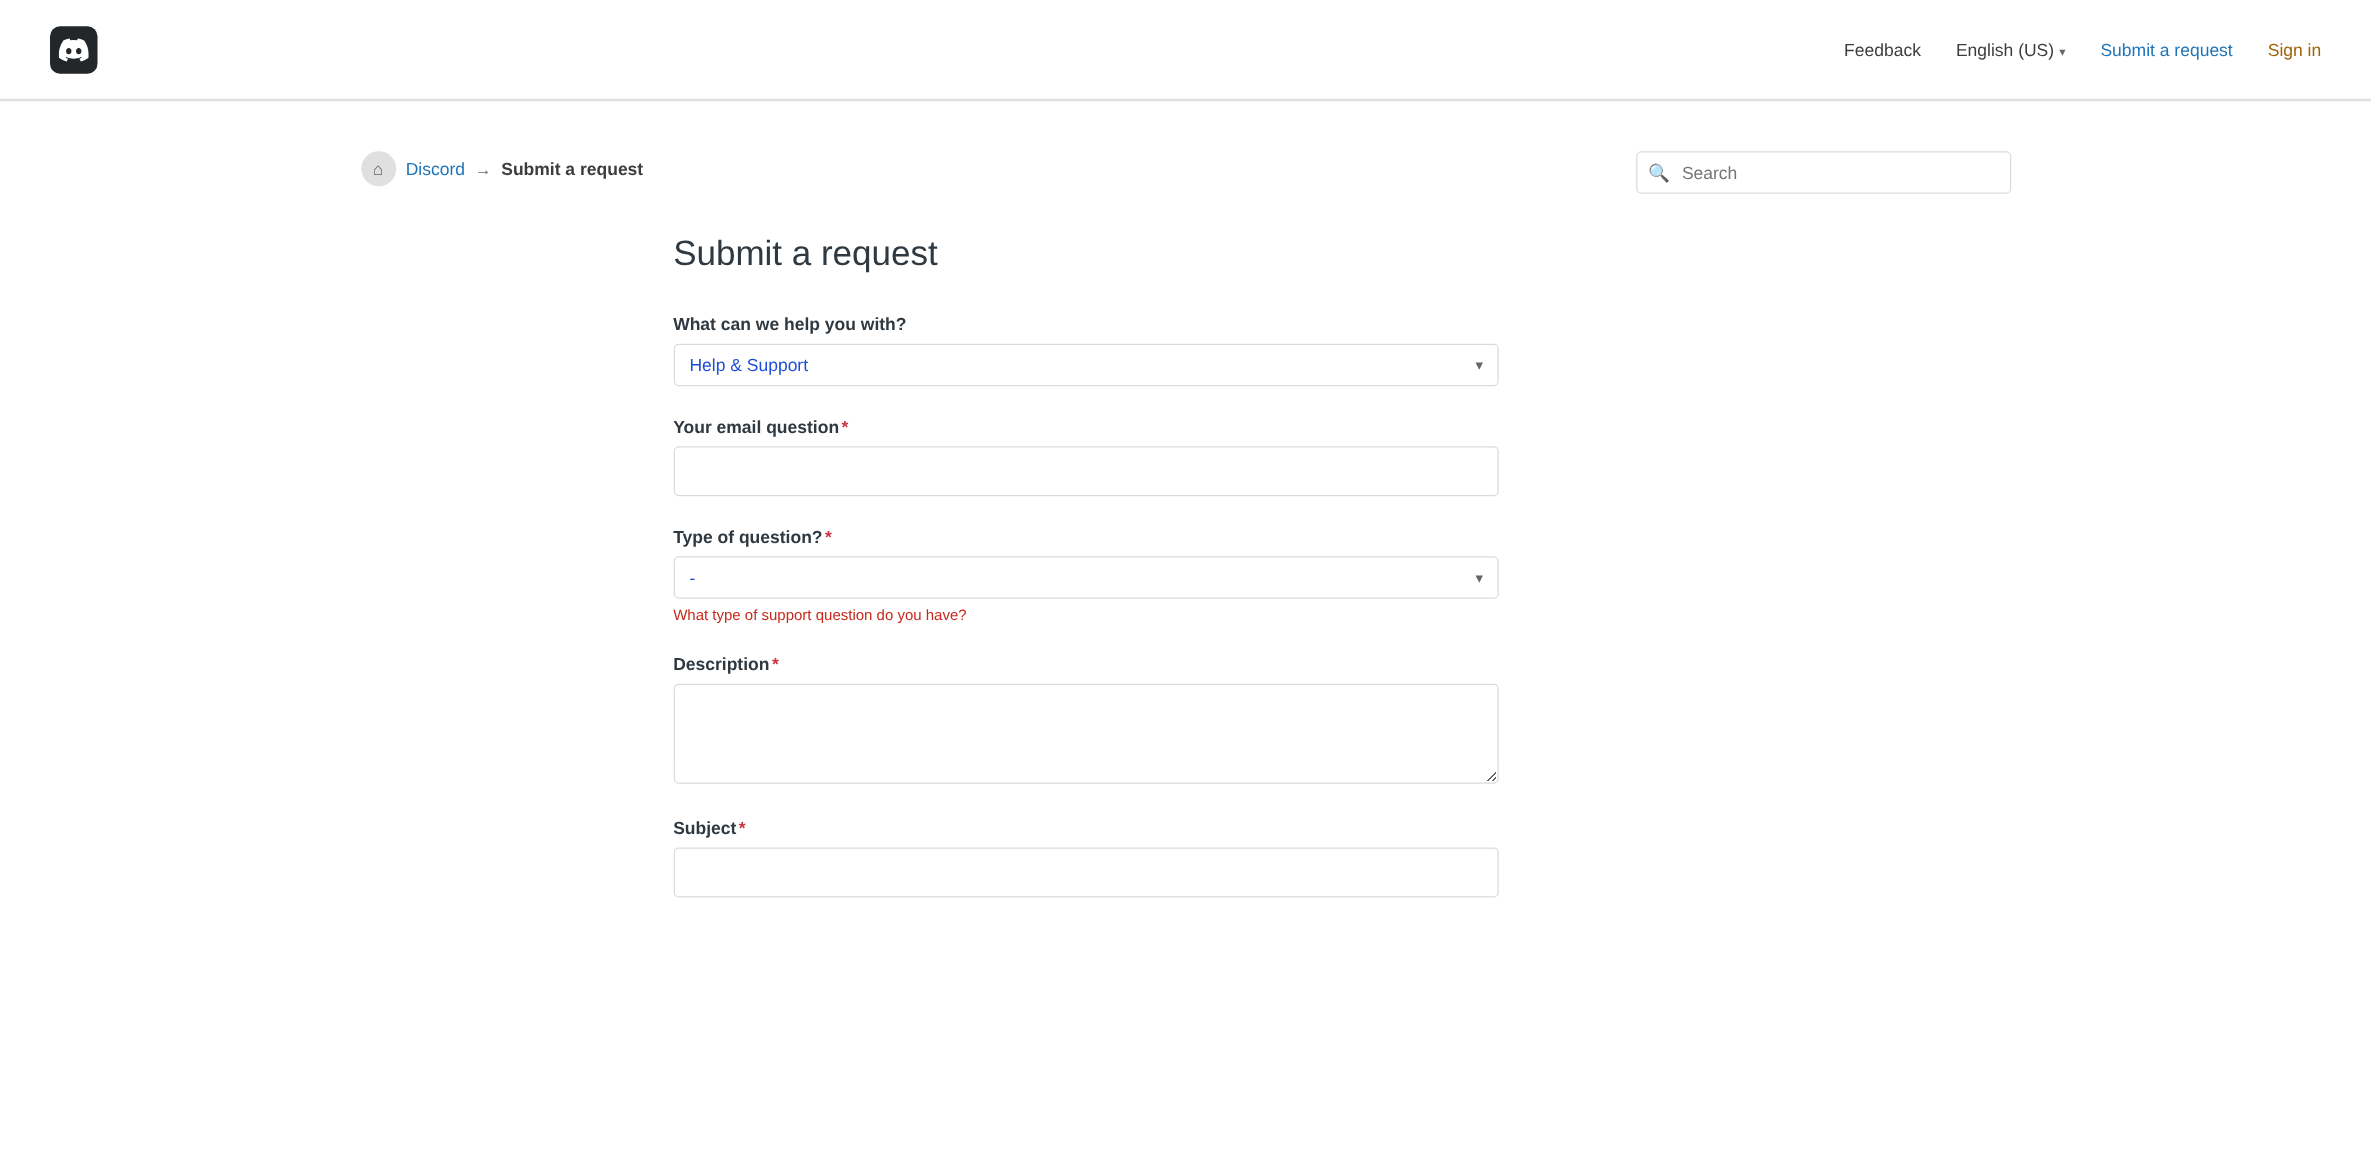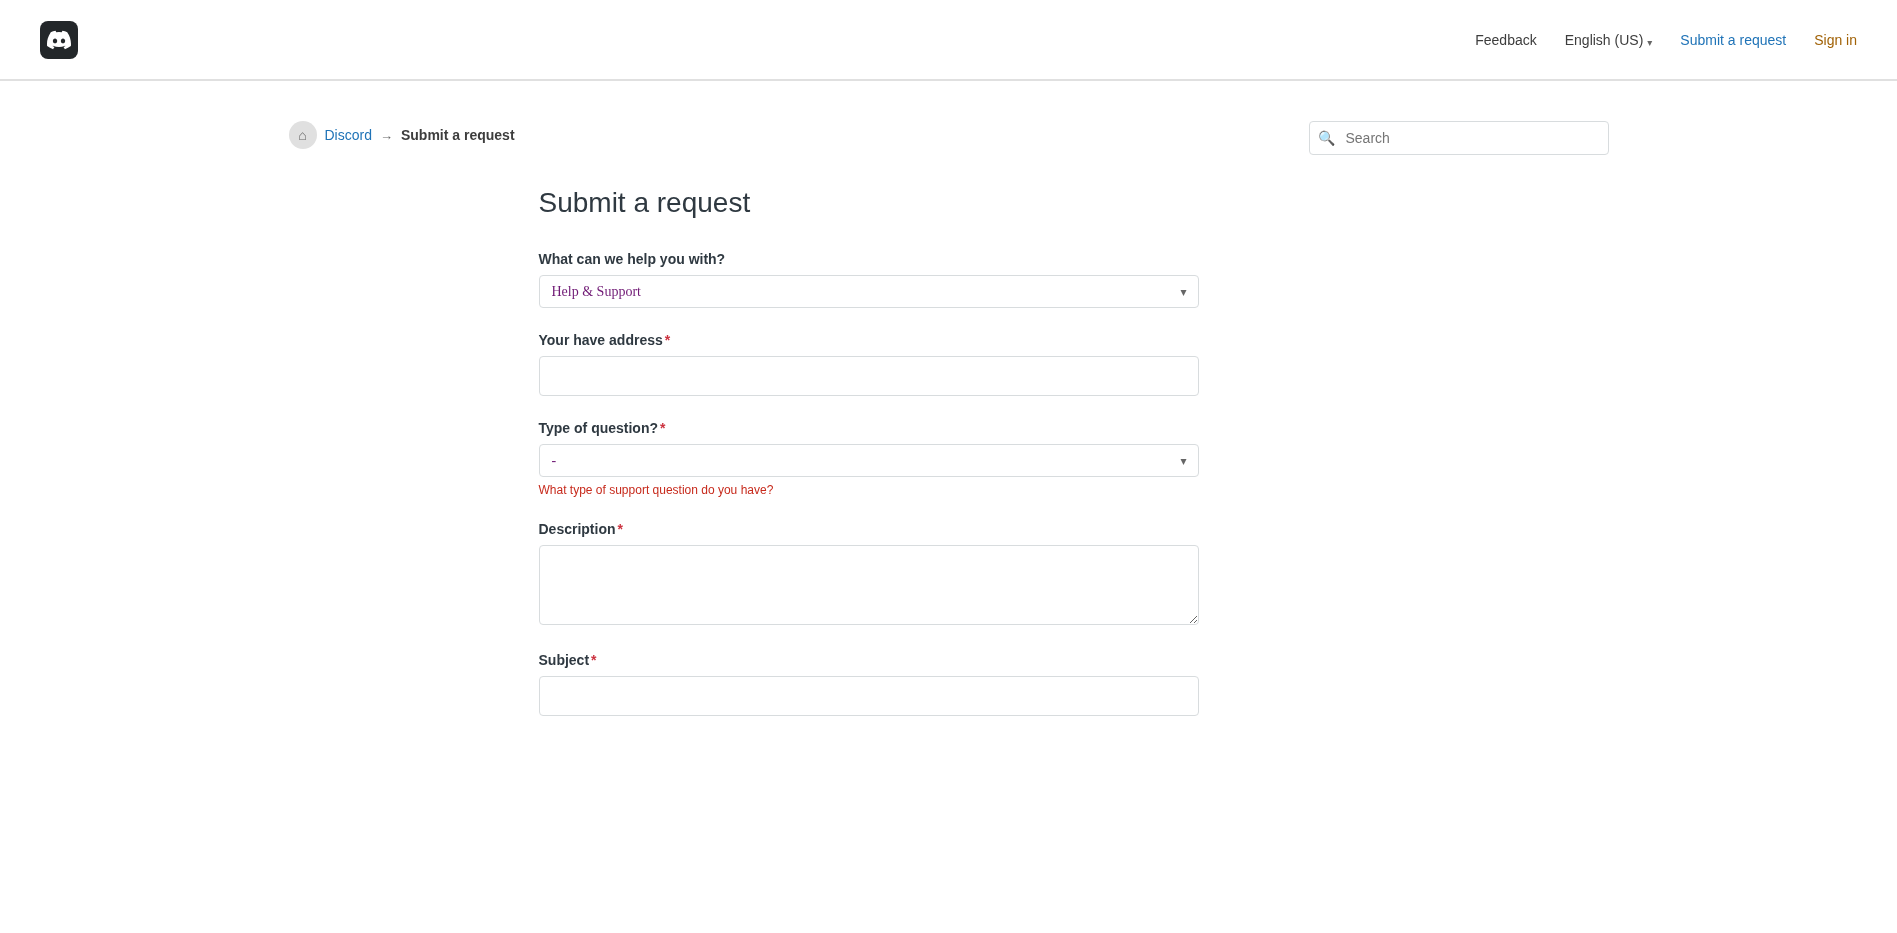--- a/index.html
+++ b/index.html
@@ -185,27 +185,26 @@
       position: relative;
       max-width: 660px;
     }
 
     .form-select {
       width: 100%;
       padding: 8px 36px 8px 12px;
       border: 1px solid #d8dcde;
       border-radius: 4px;
       font-size: 14px;
-      color: #701a75;
+      color: #1d4ed8;
       background: #fff;
       appearance: none;
       -webkit-appearance: none;
       cursor: pointer;
       outline: none;
-      font-family: Liberation Serif, serif;
     }
 
     .select-chevron {
       position: absolute;
       right: 12px;
       top: 50%;
       transform: translateY(-50%);
       pointer-events: none;
       color: #666;
       font-size: 12px;
@@ -299,21 +298,21 @@
         <option>Help &amp; Support</option>
         <option>Trust &amp; Safety</option>
         <option>Billing</option>
       </select>
       <span class="select-chevron">▾</span>
     </div>
   </div>
 
   <div class="form-group">
     <label class="form-label">
-      <span>Your have address</span><span class="required">*</span>
+      <span>Your email question</span><span class="required">*</span>
     </label>
     <input type="email" class="form-input" style="">
   </div>
 
   <div class="form-group">
     <label class="form-label">
       <span>Type of question?</span><span class="required">*</span>
     </label>
     <div class="form-select-wrapper">
       <select class="form-select">

